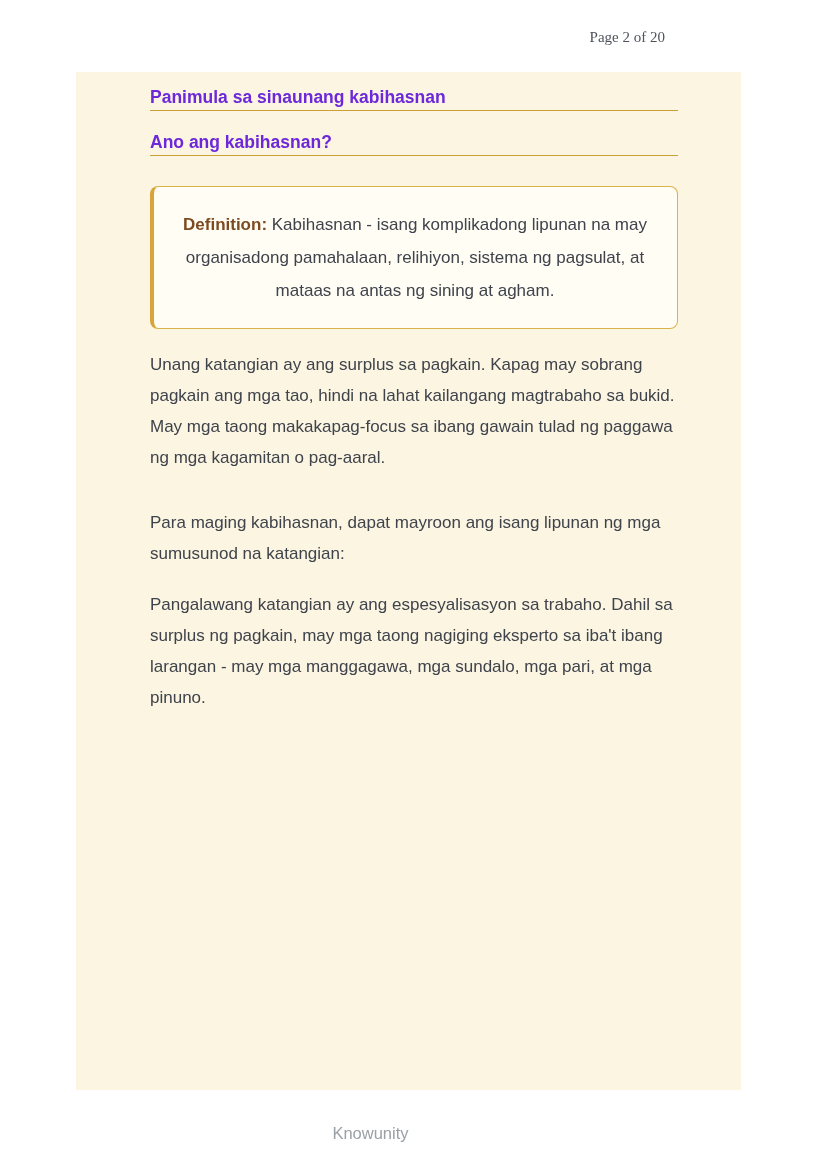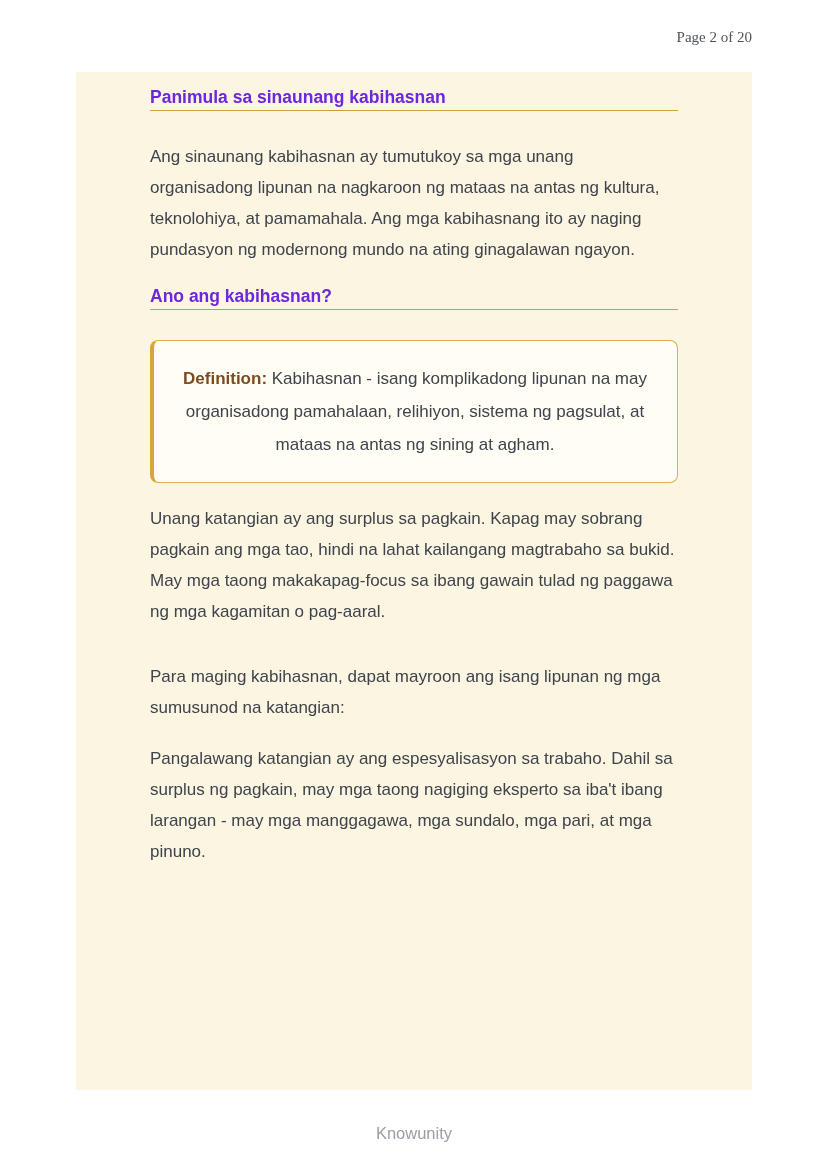--- a/index.html
+++ b/index.html
@@ -3,21 +3,21 @@
 <meta charset="utf-8">
 <style>
   * { box-sizing: border-box; }
   html, body {
     margin: 0;
     padding: 0;
     background: #ffffff;
   }
   .page {
     position: relative;
-    width: 828px;
+    width: 741px;
     height: 1171px;
     background: #ffffff;
     font-family: "Liberation Sans", sans-serif;
     overflow: hidden;
   }
   .page-indicator {
     position: absolute;
     top: 29px;
     right: 76px;
     font-family: "Liberation Serif", serif;
@@ -85,21 +85,20 @@
 <body>
 
 <div class="page">
 
   <div class="page-indicator">Page 2 of 20</div>
 
   <div class="card">
 
     <h2 class="section-heading">Panimula sa sinaunang kabihasnan</h2>
 
-    <p class="body-text">Ang sinaunang kabihasnan ay tumutukoy sa mga unang organisadong lipunan na nagkaroon ng mataas na antas ng kultura, teknolohiya, at pamamahala. Ang mga kabihasnang ito ay naging pundasyon ng modernong mundo na ating ginagalawan ngayon.</p>
 
     <h2 class="section-heading second">Ano ang kabihasnan?</h2>
 
     <div class="definition-box">
       <p><span class="definition-label">Definition:</span><span> Kabihasnan - isang komplikadong lipunan na may organisadong pamahalaan, relihiyon, sistema ng pagsulat, at mataas na antas ng sining at agham.</span></p>
     </div>
 
     <p class="body-text follow">Unang katangian ay ang surplus sa pagkain. Kapag may sobrang pagkain ang mga tao, hindi na lahat kailangang magtrabaho sa bukid. May mga taong makakapag-focus sa ibang gawain tulad ng paggawa ng mga kagamitan o pag-aaral.</p>
 
     <p class="body-text tight">Para maging kabihasnan, dapat mayroon ang isang lipunan ng mga sumusunod na katangian:</p>

